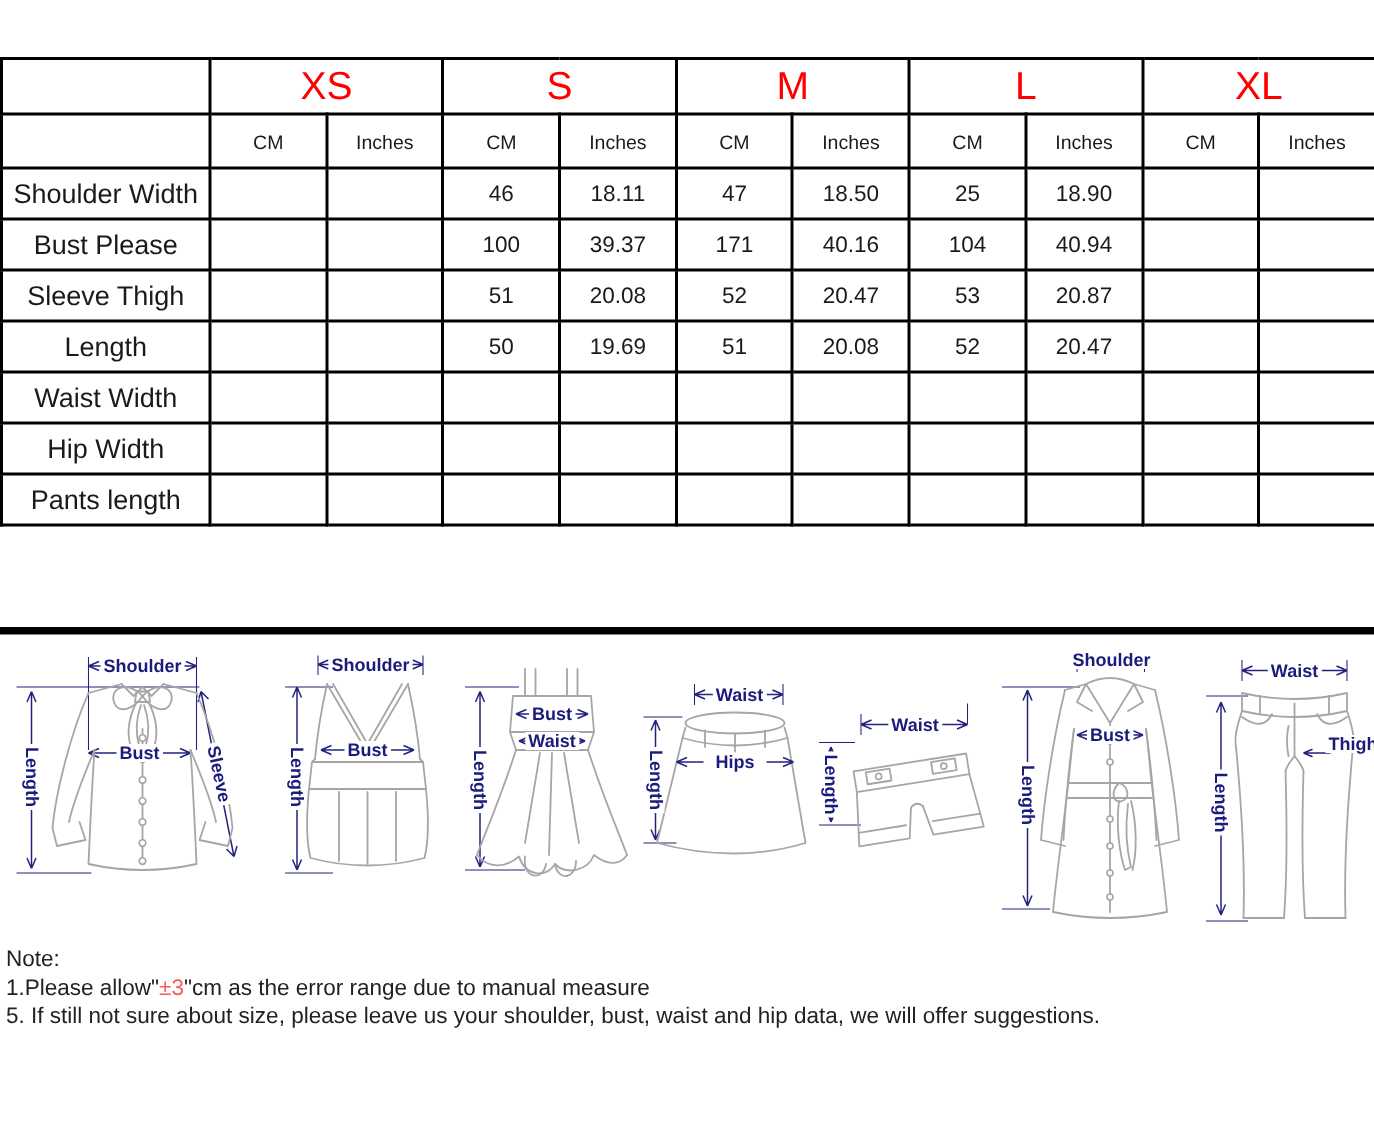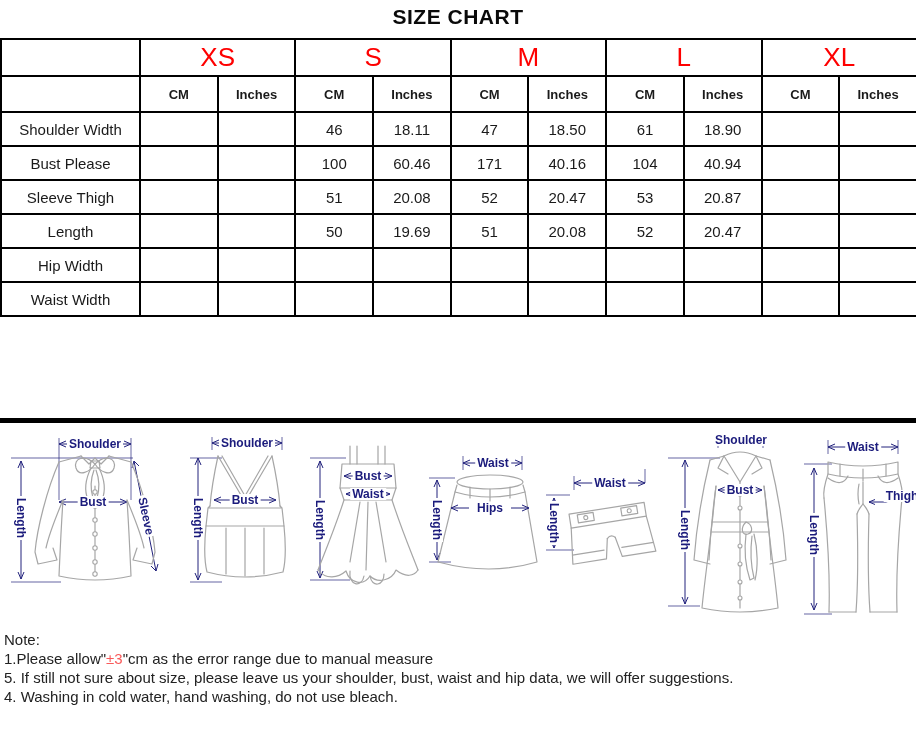--- a/index.html
+++ b/index.html
@@ -19,22 +19,22 @@
   }
   table.size-table td{
     border:2px solid #000;text-align:center;vertical-align:middle;
     padding:0;overflow:hidden;white-space:nowrap;background:#fff;
   }
   td.g{background:#d7dce4;}
   tr.r-size td{height:35px;}
   tr.r-unit td{height:34px;}
   tr.r-val td{height:32px;}
   td.size-h{font-size:26px;font-weight:normal;color:#fe0000;}
-  td.unit{font-size:13px;font-weight:bold;color:#1a1a1a;}
-  td.rlabel{font-size:15px;color:#1a1a1a;}
+  td.unit{font-size:13px;font-weight:normal;color:#1a1a1a;}
+  td.rlabel{font-size:18px;color:#1a1a1a;}
   td.val{font-size:15px;color:#1a1a1a;}
   
   .measure-head{
     position:absolute;left:10px;top:392px;
     font-size:19px;font-weight:bold;color:#1b1b7c;letter-spacing:.3px;
   }
   .divider{position:absolute;left:0;top:418px;width:916px;height:5px;background:#000;}
   
   .fig{position:absolute;}
   .fig svg{position:absolute;left:0;top:0;overflow:visible;}
@@ -54,21 +54,20 @@
     position:absolute;left:4px;top:630px;width:900px;
     font-size:15px;line-height:19px;color:#222;
   }
   .notes .red{color:#f95a5a;}
 </style>
 </head>
 <body>
 
 <div class="page">
 
-  <div class="title">SIZE CHART</div>
 
   <table class="size-table">
     <colgroup>
       <col style="width:139px">
       <col style="width:77.7px">
         <col style="width:77.7px">
         <col style="width:77.7px">
         <col style="width:77.7px">
         <col style="width:77.7px">
       <col style="width:77.7px">
@@ -100,31 +99,31 @@
       <td class="unit g">Inches</td>
     </tr>
     <tr class="r-val">
       <td class="rlabel">Shoulder Width</td>
       <td class="val g"></td>
       <td class="val g"></td>
       <td class="val">46</td>
       <td class="val">18.11</td>
       <td class="val g">47</td>
       <td class="val g">18.50</td>
-      <td class="val">61</td>
+      <td class="val">25</td>
       <td class="val">18.90</td>
       <td class="val g"></td>
       <td class="val g"></td>
     </tr>
     <tr class="r-val">
       <td class="rlabel">Bust Please</td>
       <td class="val g"></td>
       <td class="val g"></td>
       <td class="val">100</td>
-      <td class="val">60.46</td>
+      <td class="val">39.37</td>
       <td class="val g">171</td>
       <td class="val g">40.16</td>
       <td class="val">104</td>
       <td class="val">40.94</td>
       <td class="val g"></td>
       <td class="val g"></td>
     </tr>
     <tr class="r-val">
       <td class="rlabel">Sleeve Thigh</td>
       <td class="val g"></td>
@@ -145,34 +144,47 @@
       <td class="val">50</td>
       <td class="val">19.69</td>
       <td class="val g">51</td>
       <td class="val g">20.08</td>
       <td class="val">52</td>
       <td class="val">20.47</td>
       <td class="val g"></td>
       <td class="val g"></td>
     </tr>
     <tr class="r-val">
+      <td class="rlabel">Waist Width</td>
+      <td class="val g"></td>
+      <td class="val g"></td>
+      <td class="val"></td>
+      <td class="val"></td>
+      <td class="val g"></td>
+      <td class="val g"></td>
+      <td class="val"></td>
+      <td class="val"></td>
+      <td class="val g"></td>
+      <td class="val g"></td>
+    </tr>
+    <tr class="r-val">
       <td class="rlabel">Hip Width</td>
       <td class="val g"></td>
       <td class="val g"></td>
       <td class="val"></td>
       <td class="val"></td>
       <td class="val g"></td>
       <td class="val g"></td>
       <td class="val"></td>
       <td class="val"></td>
       <td class="val g"></td>
       <td class="val g"></td>
     </tr>
     <tr class="r-val">
-      <td class="rlabel">Waist Width</td>
+      <td class="rlabel">Pants length</td>
       <td class="val g"></td>
       <td class="val g"></td>
       <td class="val"></td>
       <td class="val"></td>
       <td class="val g"></td>
       <td class="val g"></td>
       <td class="val"></td>
       <td class="val"></td>
       <td class="val g"></td>
       <td class="val g"></td>
@@ -330,16 +342,15 @@
     </svg>
     <span class="ml" style="left:65px;top:17px;">Waist</span>
     <span class="ml v" style="left:16px;top:105px;">Length</span>
     <span class="ml" style="left:104px;top:66px;">Thigh</span>
   </div>
 
   <div class="notes">
     <div>Note:</div>
     <div><span>1.Please allow"</span><span class="red">±3</span><span>"cm as the error range due to manual measure</span></div>
     <div>5. If still not sure about size, please leave us your shoulder, bust, waist and hip data, we will offer suggestions.</div>
-    <div>4. Washing in cold water, hand washing, do not use bleach.</div>
   </div>
 
 </div>
 
 </body></html>

